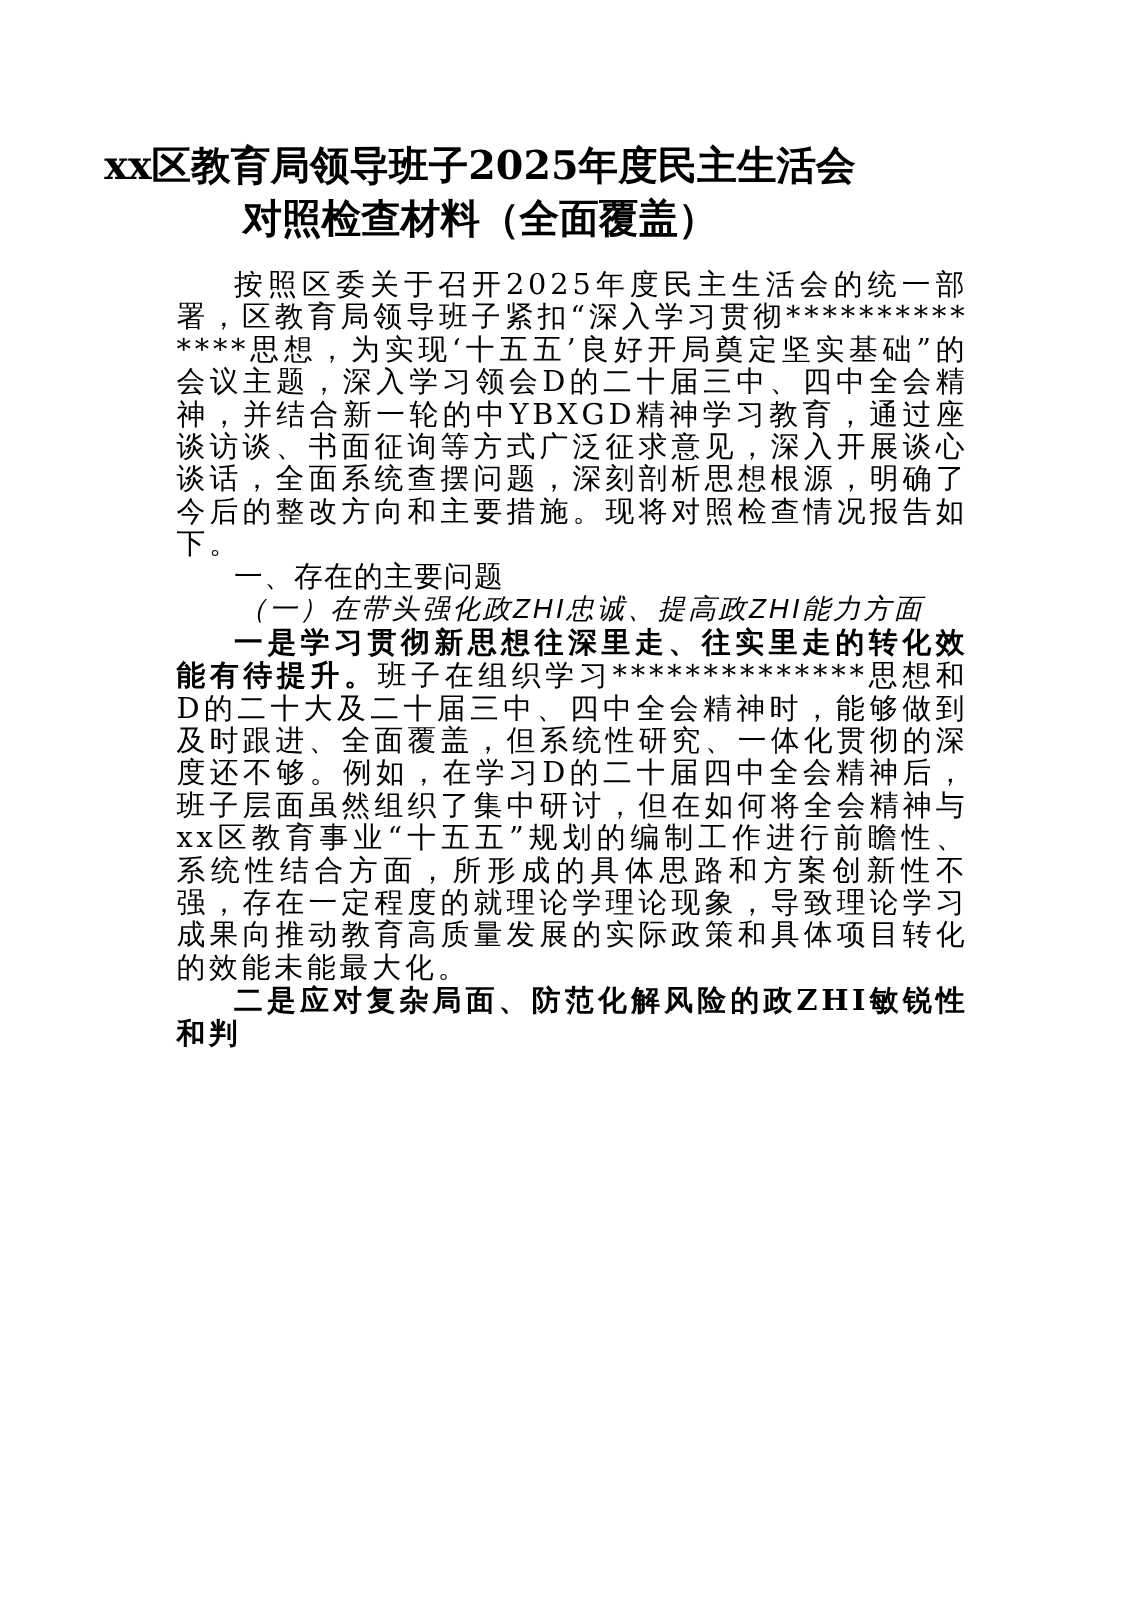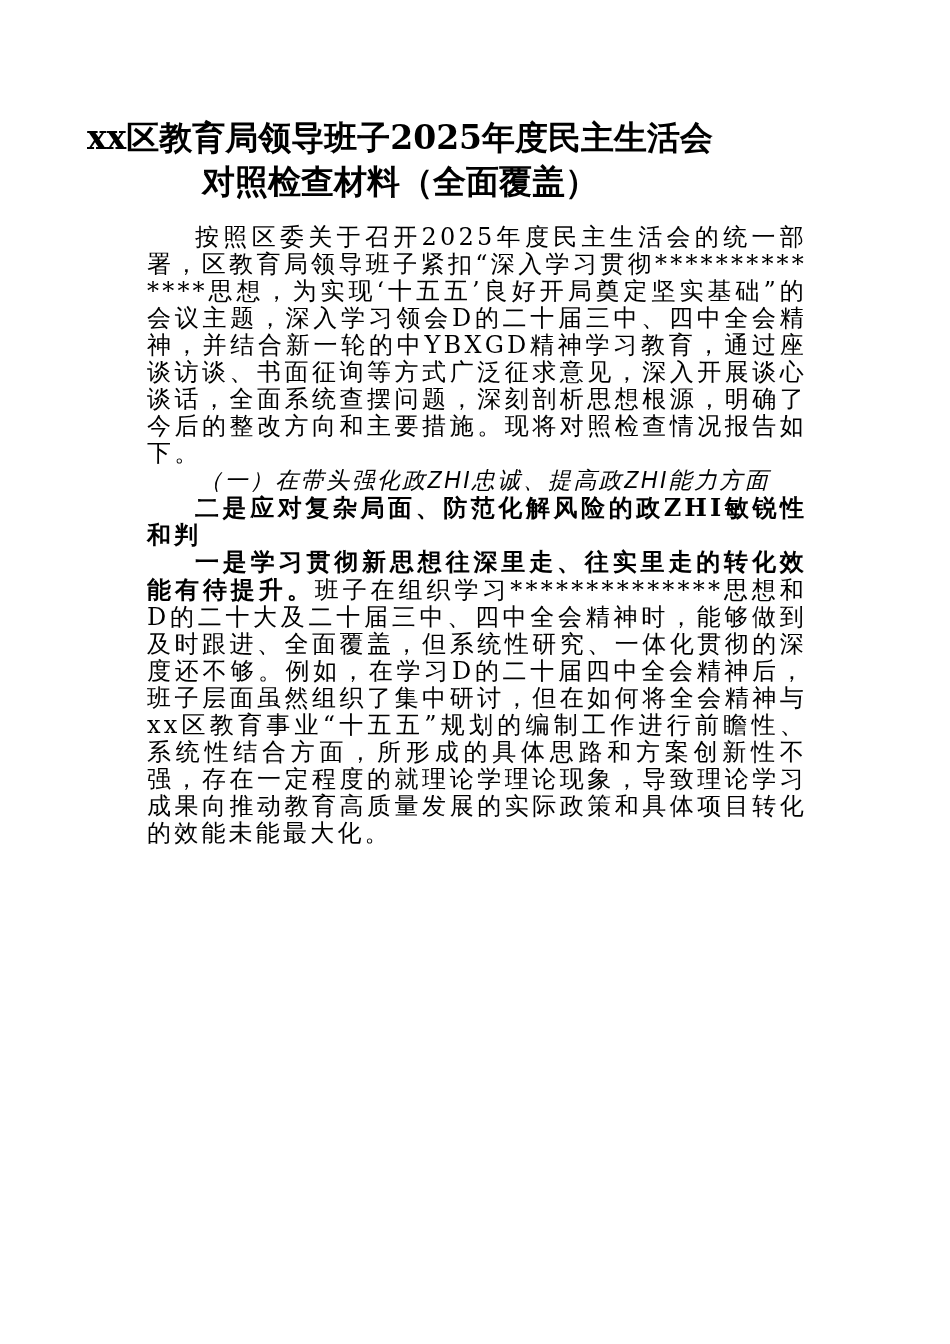--- a/index.html
+++ b/index.html
@@ -79,21 +79,22 @@
 <body>
 
 <div class="page">
 
   <div class="title title-1">xx区教育局领导班子2025年度民主生活会</div>
   <div class="title title-2">对照检查材料（全面覆盖）</div>
 
   <div class="body">
     <p class="para">按照区委关于召开2025年度民主生活会的统一部署，区教育局领导班子紧扣“深入学习贯彻**************思想，为实现‘十五五’良好开局奠定坚实基础”的会议主题，深入学习领会D的二十届三中、四中全会精神，并结合新一轮的中YBXGD精神学习教育，通过座谈访谈、书面征询等方式广泛征求意见，深入开展谈心谈话，全面系统查摆问题，深刻剖析思想根源，明确了今后的整改方向和主要措施。现将对照检查情况报告如下。</p>
 
+    <p class="h1">一、存在的主要问题</p>
 
     <p class="h2">（一）在带头强化政ZHI忠诚、提高政ZHI能力方面</p>
 
+    <p class="para"><span class="lead">一是学习贯彻新思想往深里走、往实里走的转化效能有待提升。</span><span>班子在组织学习**************思想和D的二十大及二十届三中、四中全会精神时，能够做到及时跟进、全面覆盖，但系统性研究、一体化贯彻的深度还不够。例如，在学习D的二十届四中全会精神后，班子层面虽然组织了集中研讨，但在如何将全会精神与xx区教育事业“十五五”规划的编制工作进行前瞻性、系统性结合方面，所形成的具体思路和方案创新性不强，存在一定程度的就理论学理论现象，导致理论学习成果向推动教育高质量发展的实际政策和具体项目转化的效能未能最大化。</span></p>
+
     <p class="para boldline"><span class="lead">二是应对复杂局面、防范化解风险的政ZHI敏锐性和判</span></p>
-
-    <p class="para"><span class="lead">一是学习贯彻新思想往深里走、往实里走的转化效能有待提升。</span><span>班子在组织学习**************思想和D的二十大及二十届三中、四中全会精神时，能够做到及时跟进、全面覆盖，但系统性研究、一体化贯彻的深度还不够。例如，在学习D的二十届四中全会精神后，班子层面虽然组织了集中研讨，但在如何将全会精神与xx区教育事业“十五五”规划的编制工作进行前瞻性、系统性结合方面，所形成的具体思路和方案创新性不强，存在一定程度的就理论学理论现象，导致理论学习成果向推动教育高质量发展的实际政策和具体项目转化的效能未能最大化。</span></p>
   </div>
 
 </div>
 
 </body></html>

